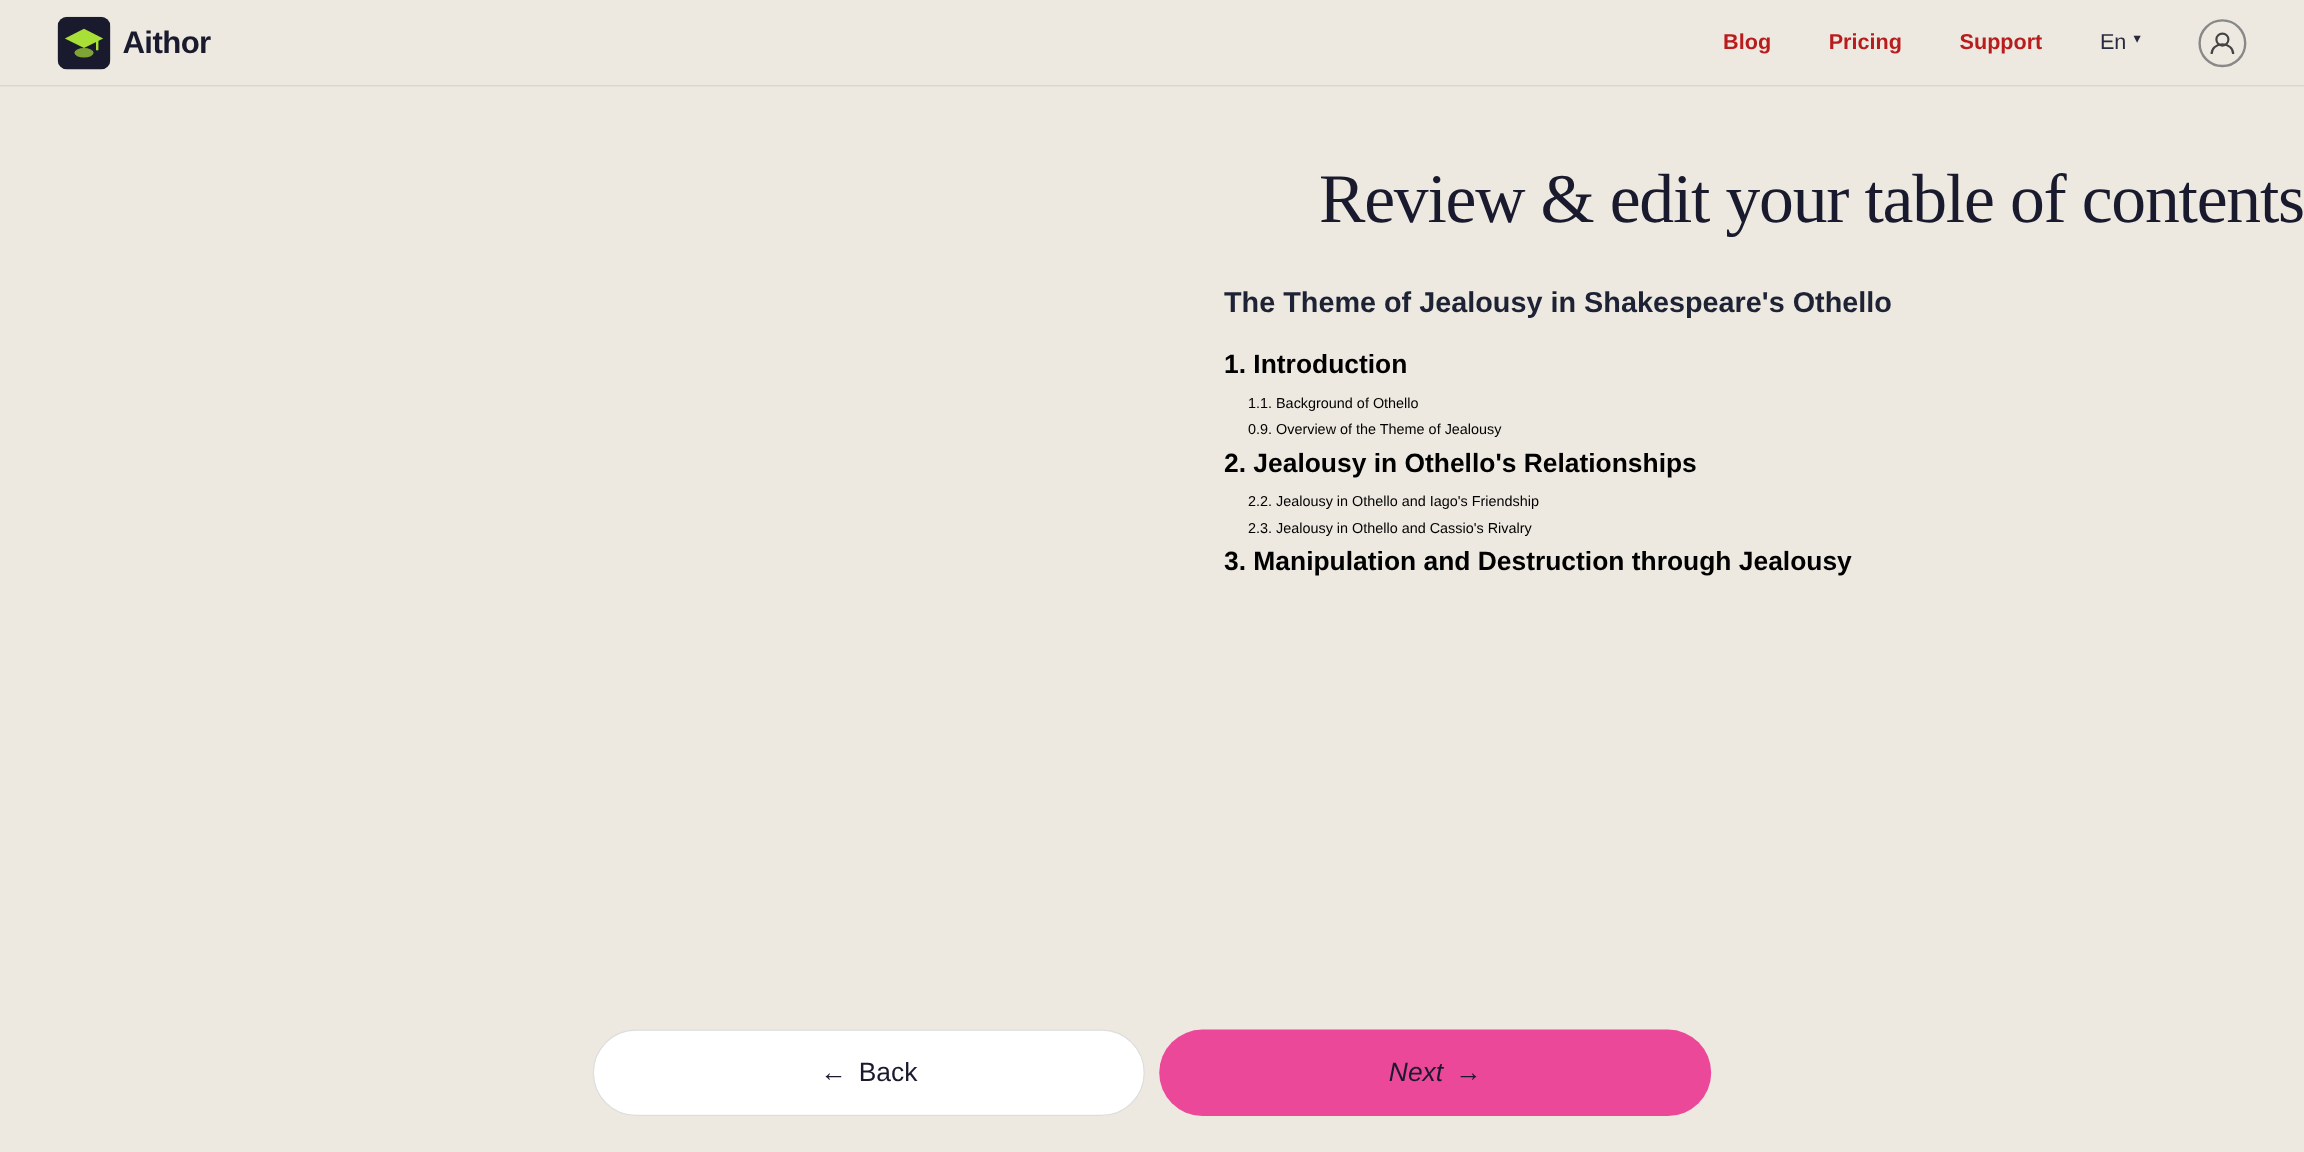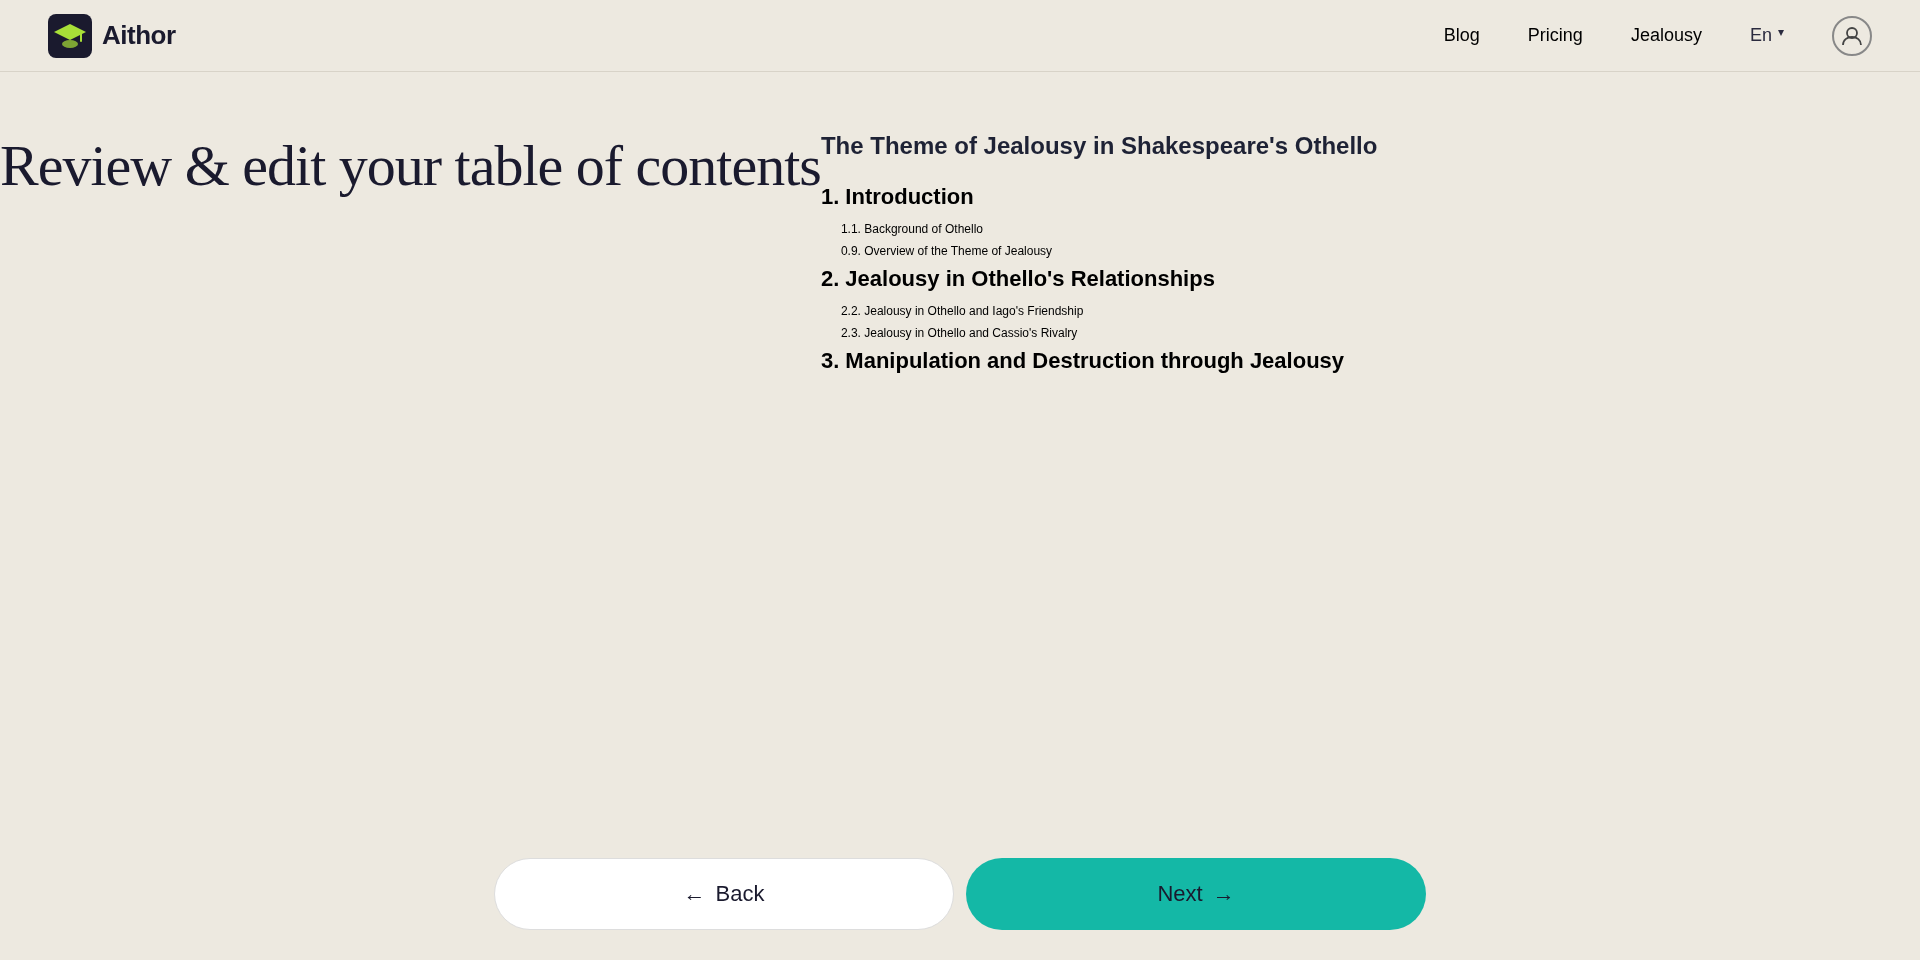--- a/index.html
+++ b/index.html
@@ -47,23 +47,23 @@
     }
 
     nav {
       display: flex;
       align-items: center;
       gap: 48px;
     }
 
     .nav-link {
       font-size: 18px;
-      color: #000000;
+      color: #b91c1c;
       text-decoration: none;
-      font-weight: 400;
+      font-weight: 700;
       cursor: pointer;
     }
 
     .lang-selector {
       display: flex;
       gap: 6px;
       font-size: 18px;
       color: #2a2a3e;
       cursor: pointer;
     }
@@ -83,22 +83,22 @@
       cursor: pointer;
       color: #444;
       font-size: 20px;
     }
 
     
     main {
       width: 100%;
       height: calc(960px - 72px);
       display: flex;
-      flex-direction: row;
-      align-items: flex-start;
+      flex-direction: column;
+      align-items: flex-end;
       padding-top: 60px;
       position: relative;
     }
 
     .page-title {
       font-family: Georgia, 'Times New Roman', serif;
       font-size: 58px;
       font-weight: 400;
       color: #1a1a2e;
       text-align: center;
@@ -200,31 +200,32 @@
       display: flex;
       align-items: center;
       justify-content: center;
       gap: 10px;
       margin-right: 12px;
     }
 
     .btn-next {
       width: 460px;
       height: 72px;
-      background: #14b8a6;
+      background: #ec4899;
       border: none;
       border-radius: 50px;
       font-size: 22px;
       font-weight: 500;
       color: #1a1a2e;
       cursor: pointer;
       display: flex;
       align-items: center;
       justify-content: center;
       gap: 10px;
+      font-style: italic;
     }
   </style>
 </head>
 <body>
 
 <header>
   <div class="logo-area">
 
     <svg class="logo-icon" viewBox="0 0 44 44" fill="none" xmlns="http://www.w3.org/2000/svg">
       <rect width="44" height="44" rx="8" fill="#1a1a2e"></rect>
@@ -232,21 +233,21 @@
       <polygon points="22,10 38,18 22,26 6,18" fill="#a8e038"></polygon>
       <rect x="32" y="18" width="2" height="10" rx="1" fill="#a8e038"></rect>
       <ellipse cx="22" cy="30" rx="8" ry="4" fill="#a8e038" opacity="0.7"></ellipse>
     </svg>
     <span class="logo-text">Aithor</span>
   </div>
 
   <nav>
     <a class="nav-link">Blog</a>
     <a class="nav-link">Pricing</a>
-    <a class="nav-link">Jealousy</a>
+    <a class="nav-link">Support</a>
     <div class="lang-selector">
       <span>En</span>
       <span class="chevron-down">▾</span>
     </div>
     <div class="user-avatar">
       <svg width="22" height="22" viewBox="0 0 22 22" fill="none">
         <circle cx="11" cy="8" r="5" stroke="#444" stroke-width="1.8" fill="none"></circle>
         <path d="M2 20c0-5 4-8 9-8s9 3 9 8" stroke="#444" stroke-width="1.8" fill="none"></path>
       </svg>
     </div>

